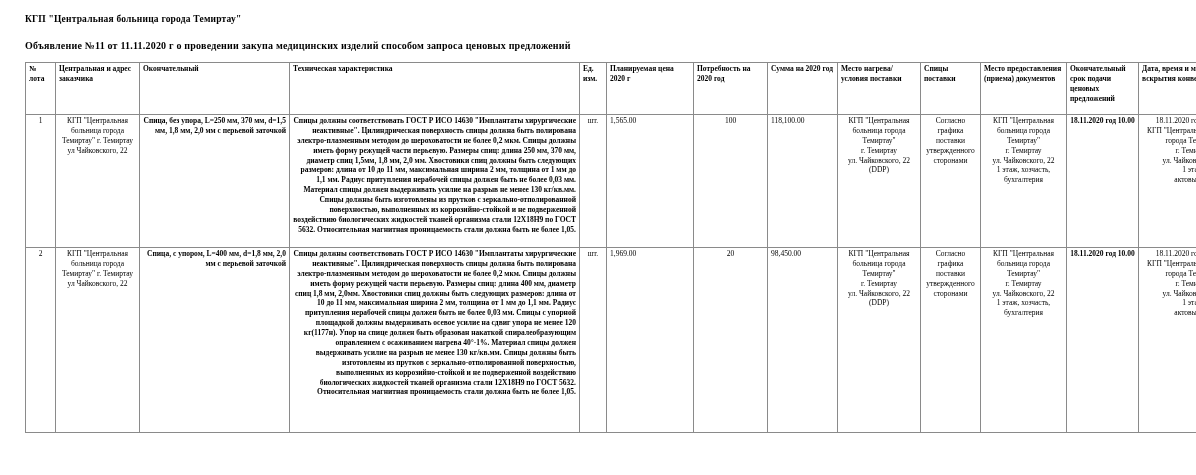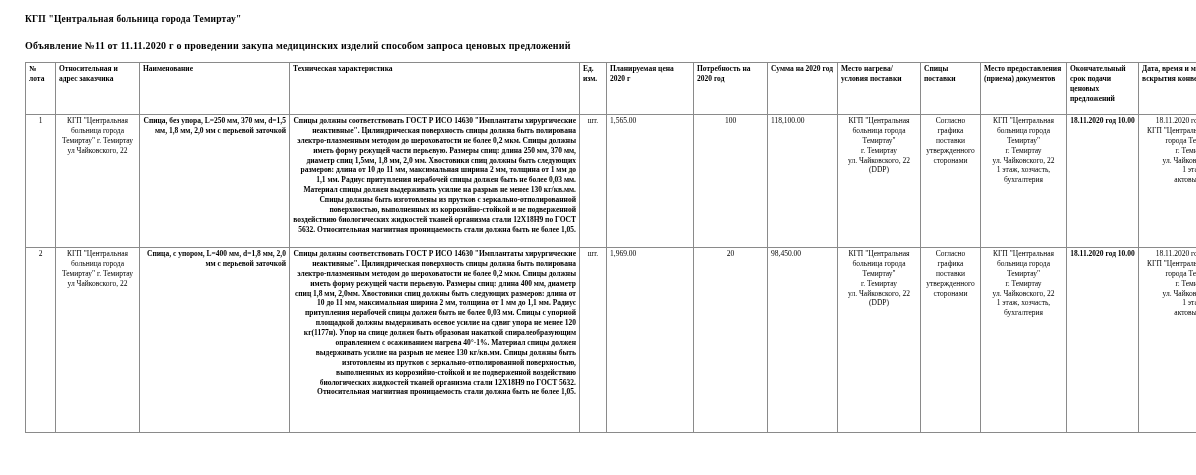--- a/index.html
+++ b/index.html
@@ -66,22 +66,22 @@
         <col style="width:70px">
         <col style="width:83px">
       <col style="width:60px">
         <col style="width:86px">
         <col style="width:72px">
       <col style="width:110px">
     </colgroup>
     <thead>
       <tr>
         <th>№ лота</th>
-        <th>Относительная и адрес заказчика</th>
-        <th>Наименование</th>
+        <th>Центральная и адрес заказчика</th>
+        <th>Окончательный</th>
         <th>Техническая характеристика</th>
         <th>Ед. изм.</th>
         <th>Планируемая цена 2020 г</th>
         <th>Потребность на 2020 год</th>
         <th>Сумма на 2020 год</th>
         <th>Место нагрева/условия поставки</th>
         <th>Спицы поставки</th>
         <th>Место предоставления (приема) документов</th>
         <th>Окончательный срок подачи ценовых предложений</th>
         <th>Дата, время и место вскрытия конвертов с ЦП</th>

